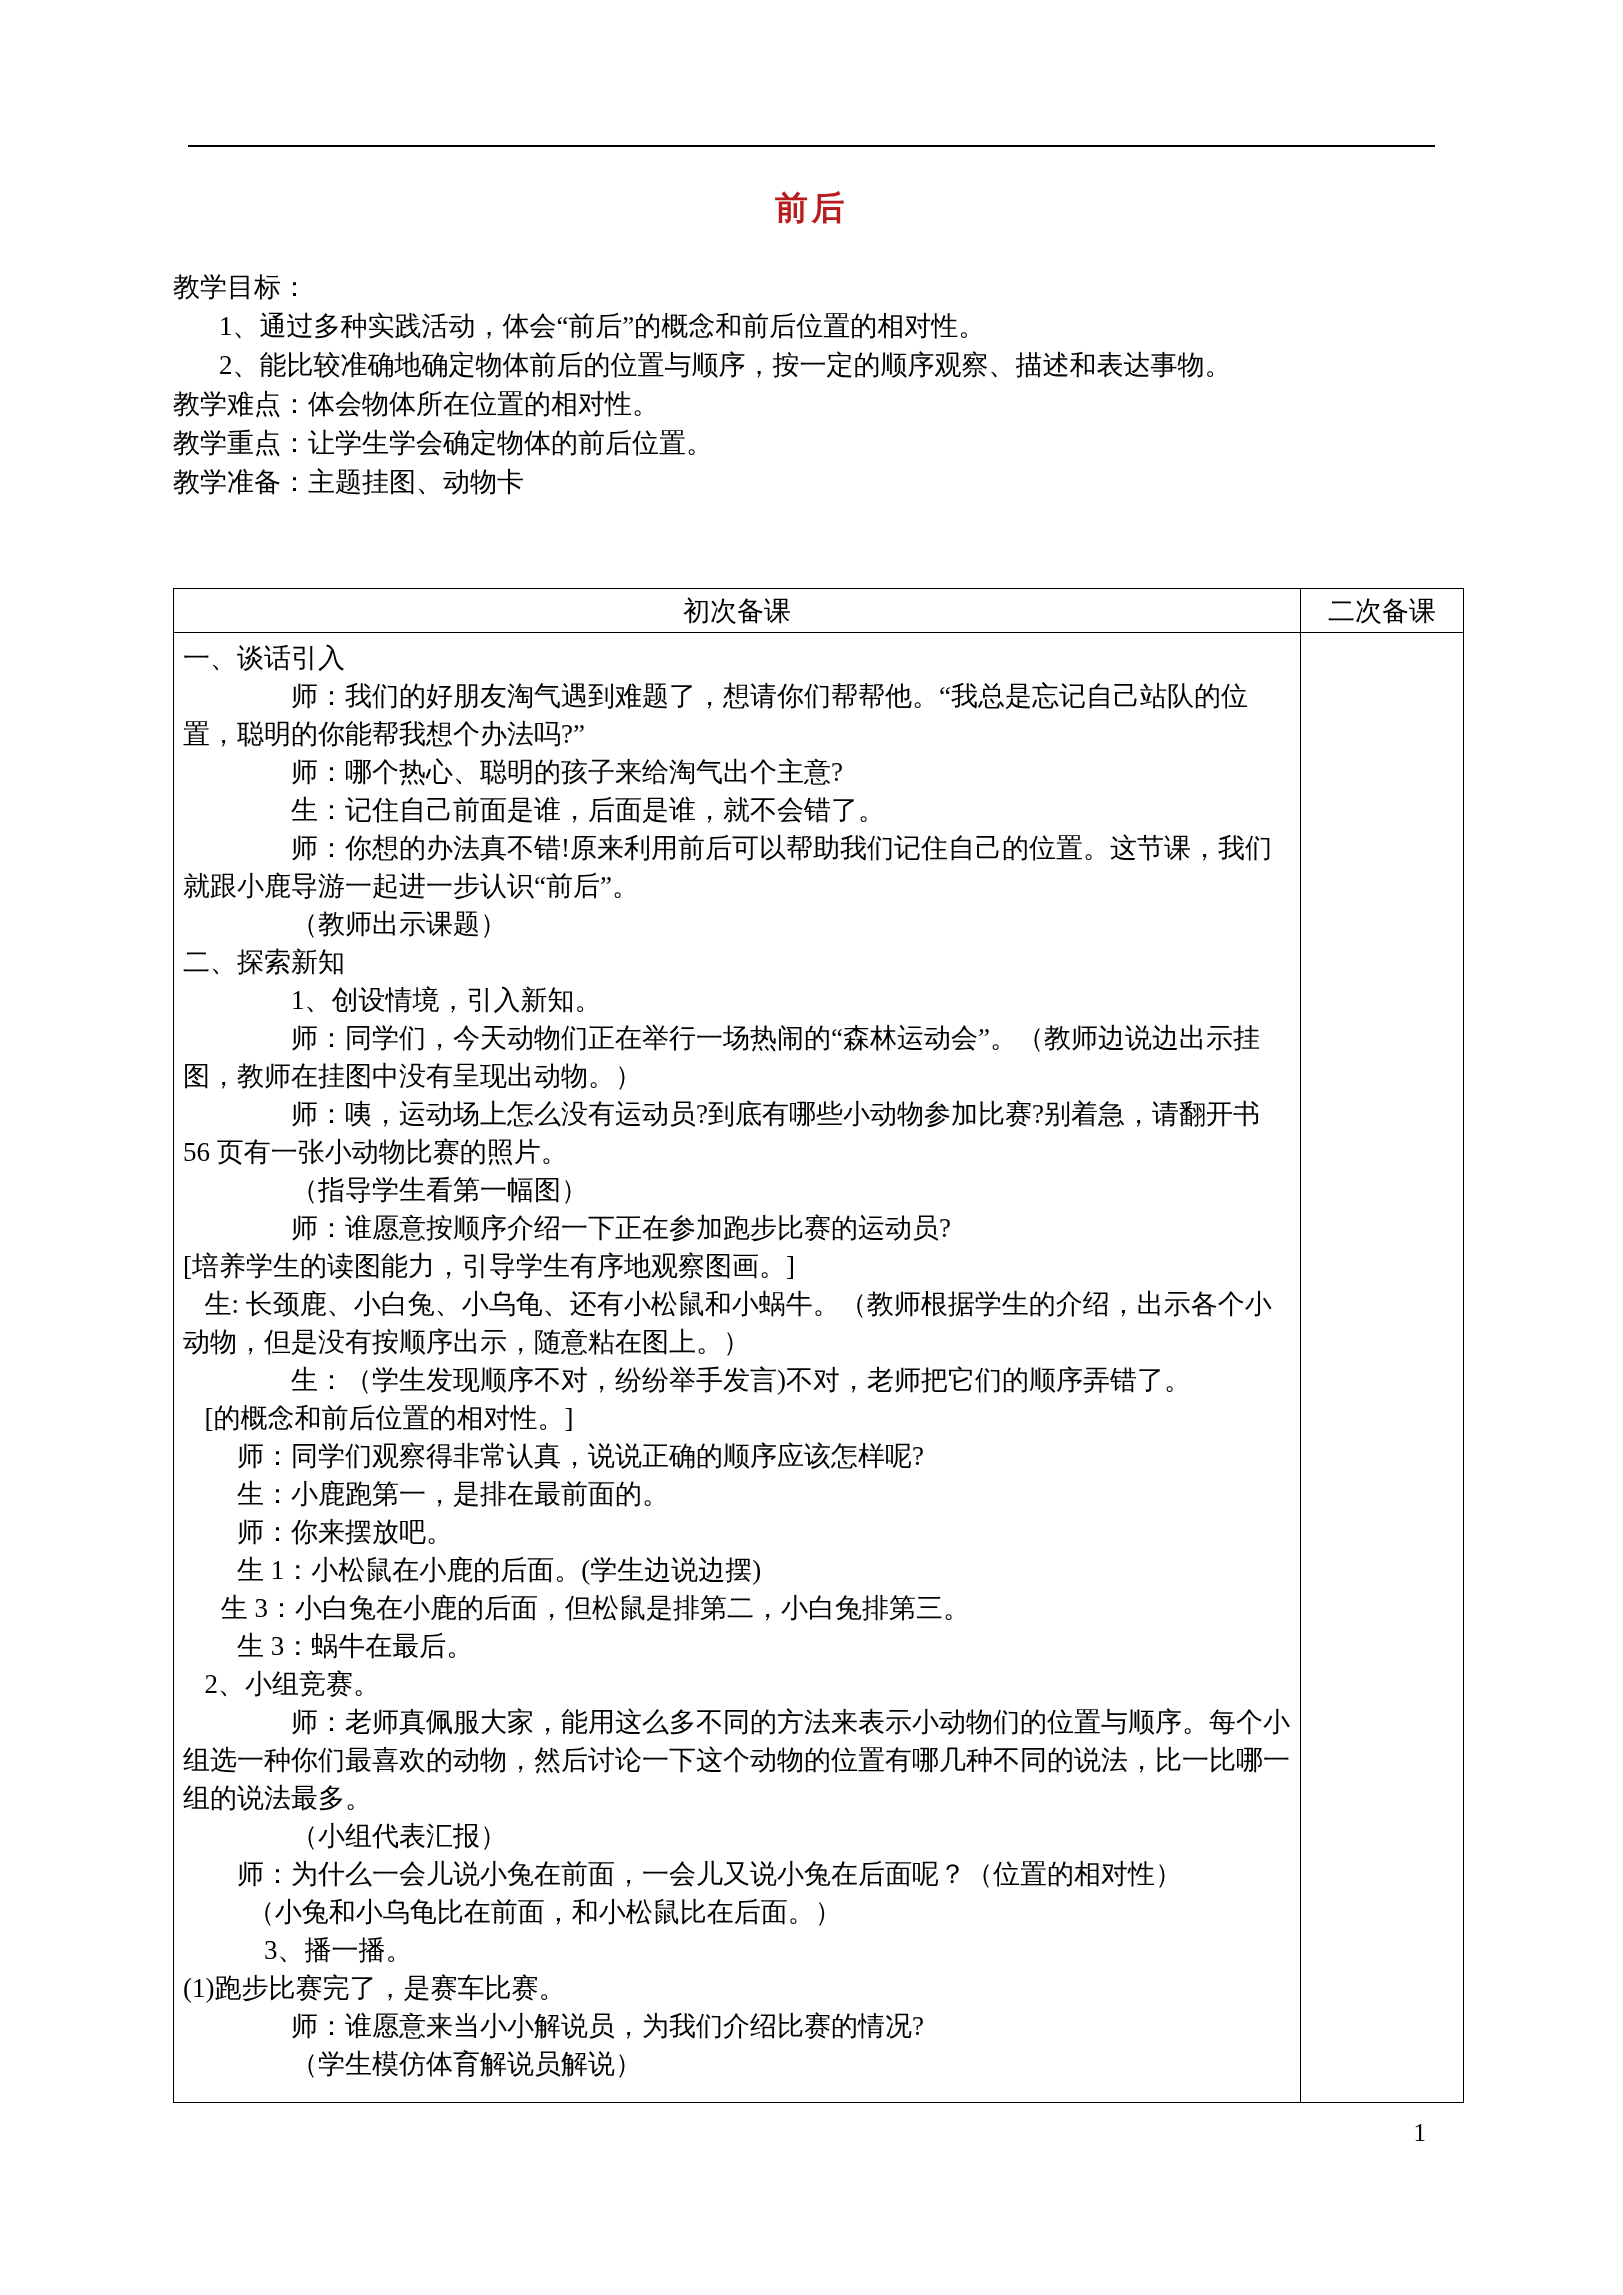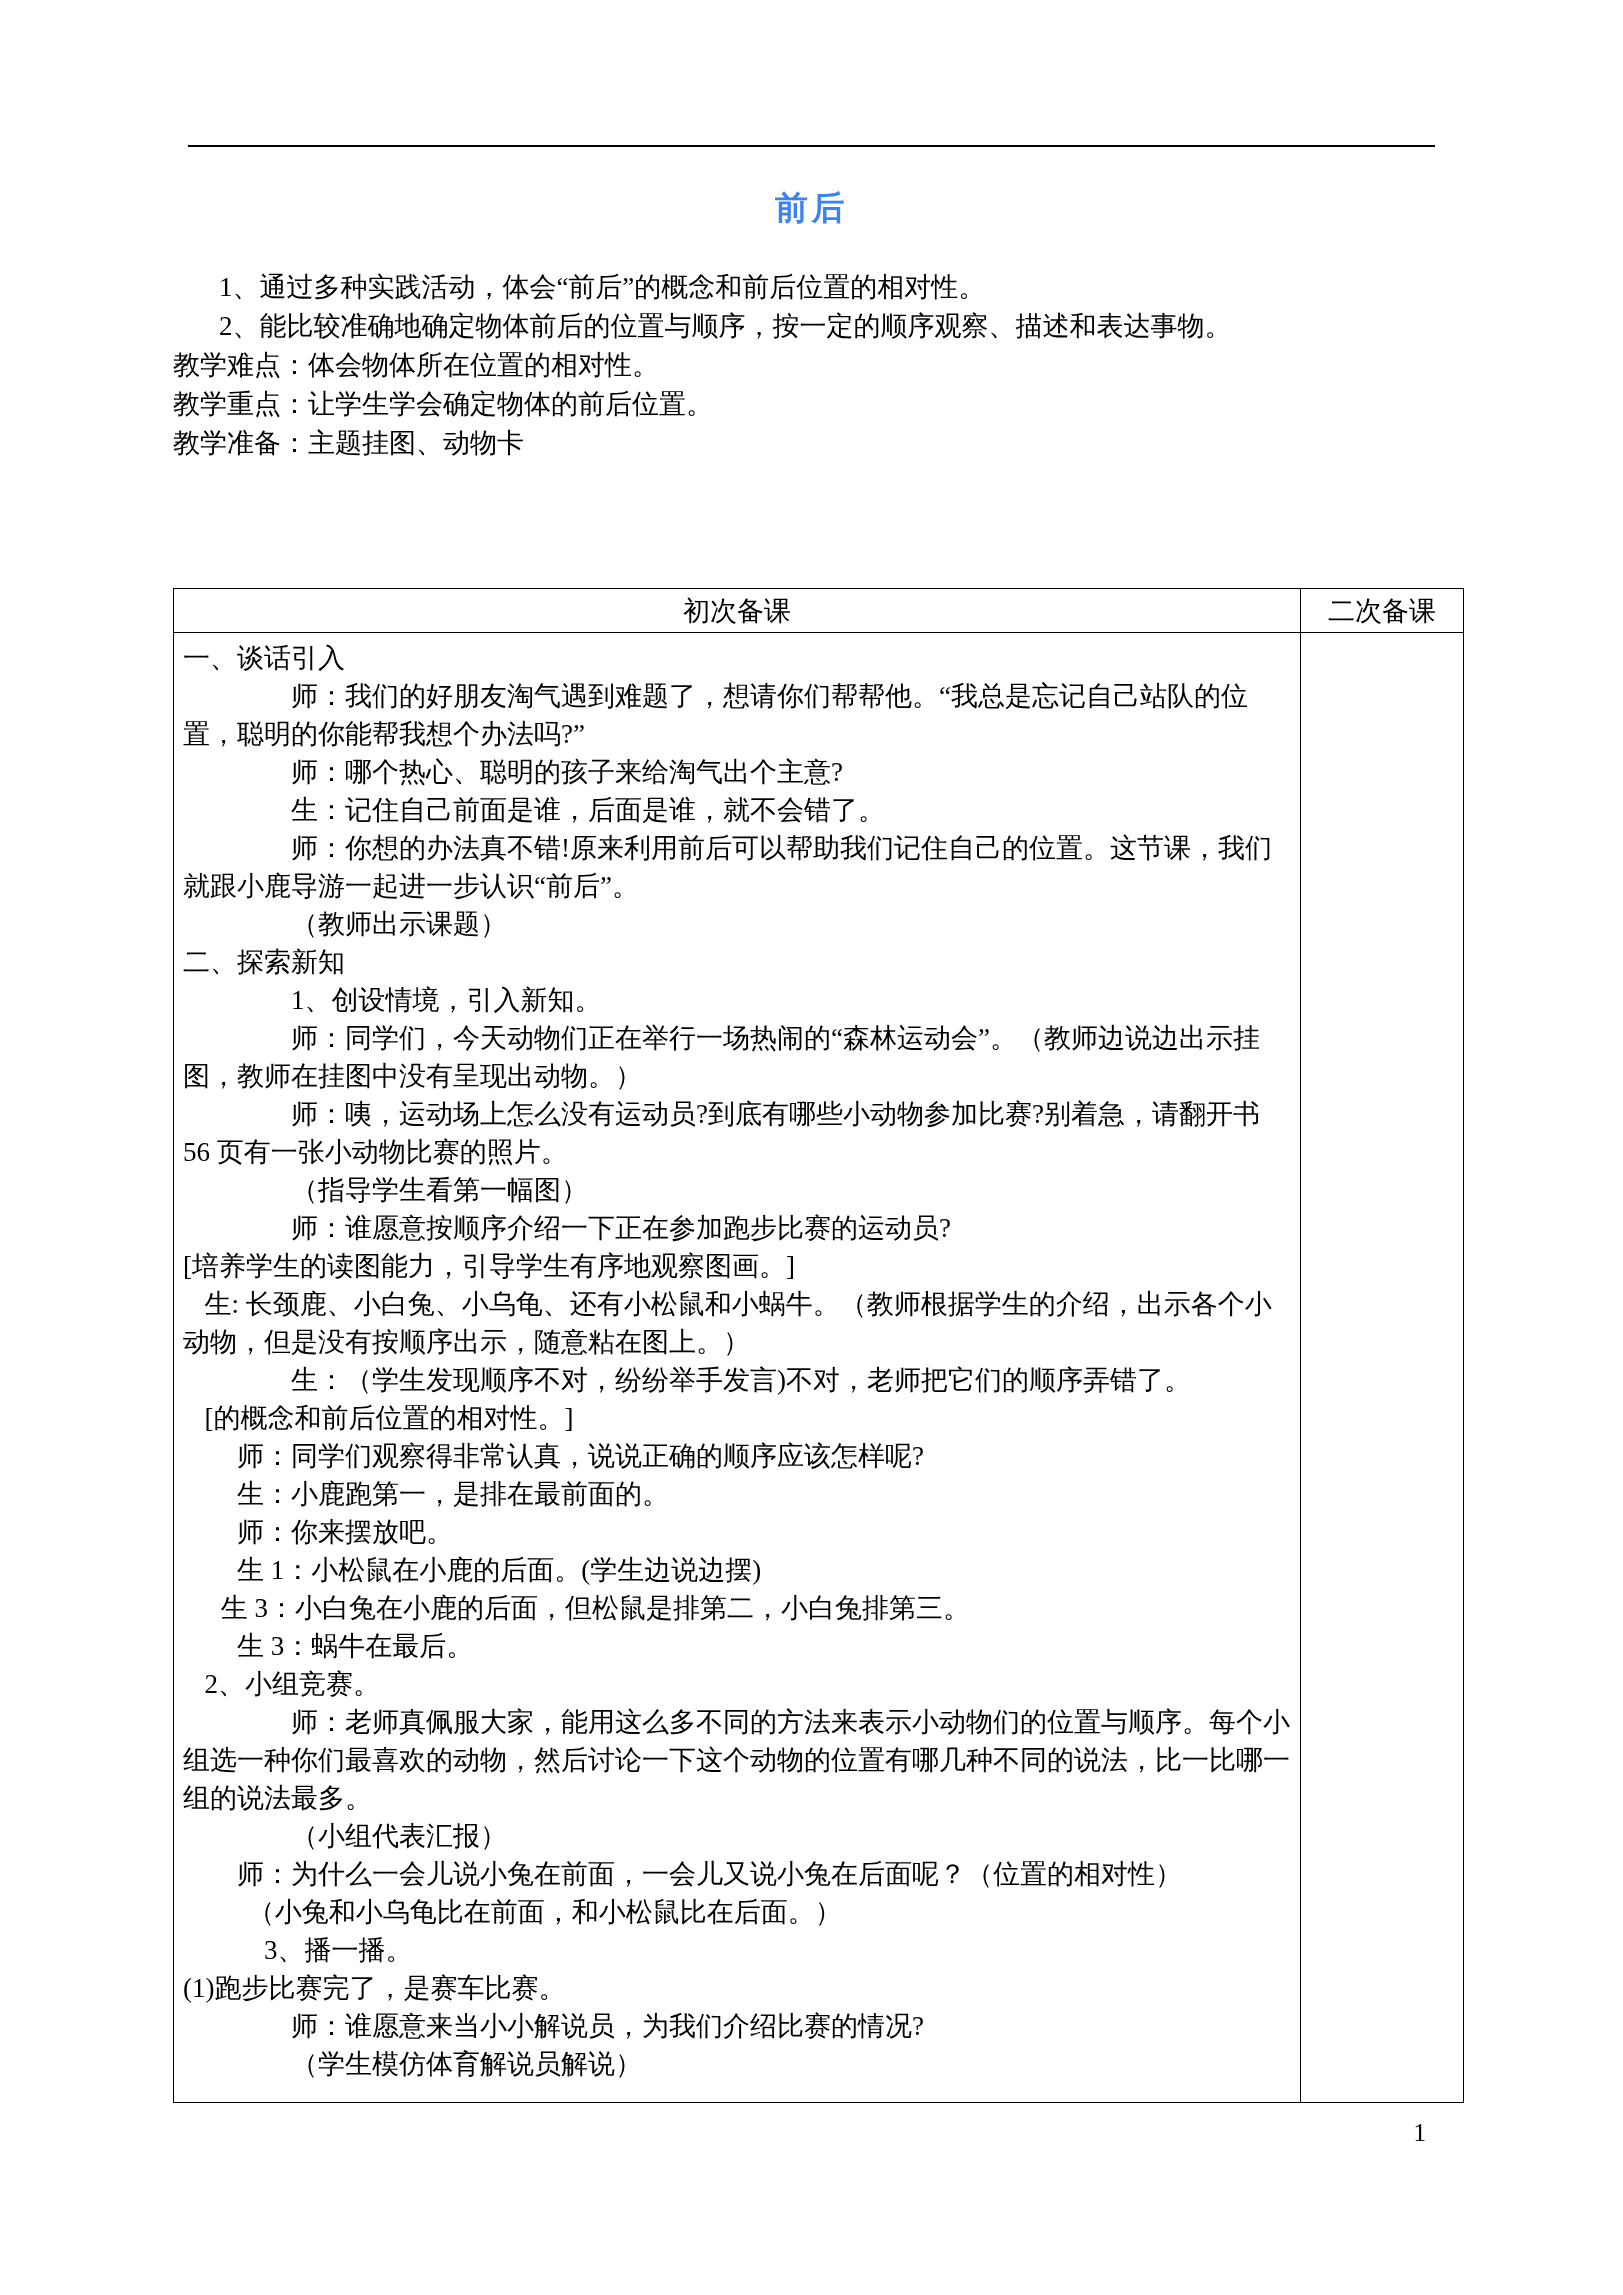--- a/index.html
+++ b/index.html
@@ -80,24 +80,25 @@
     font-size: 25px;
   }
 </style>
 </head>
 <body>
 
 <div class="page">
 
   <div class="header-rule"></div>
 
-  <h1 class="doc-title" style="color: #3b82f6;">前后</h1>
+  <h1 class="doc-title" style="color: #b91c1c;">前后</h1>
 
   <div class="preamble">
 
+      <p style="text-indent: 0em;">教学目标：</p>
 
       <p style="text-indent: 1.7em;">1、通过多种实践活动，体会“前后”的概念和前后位置的相对性。</p>
 
       <p style="text-indent: 1.7em;">2、能比较准确地确定物体前后的位置与顺序，按一定的顺序观察、描述和表达事物。</p>
 
 
       <p style="text-indent: 0em;">教学难点：体会物体所在位置的相对性。</p>
 
       <p style="text-indent: 0em;">教学重点：让学生学会确定物体的前后位置。</p>
 

